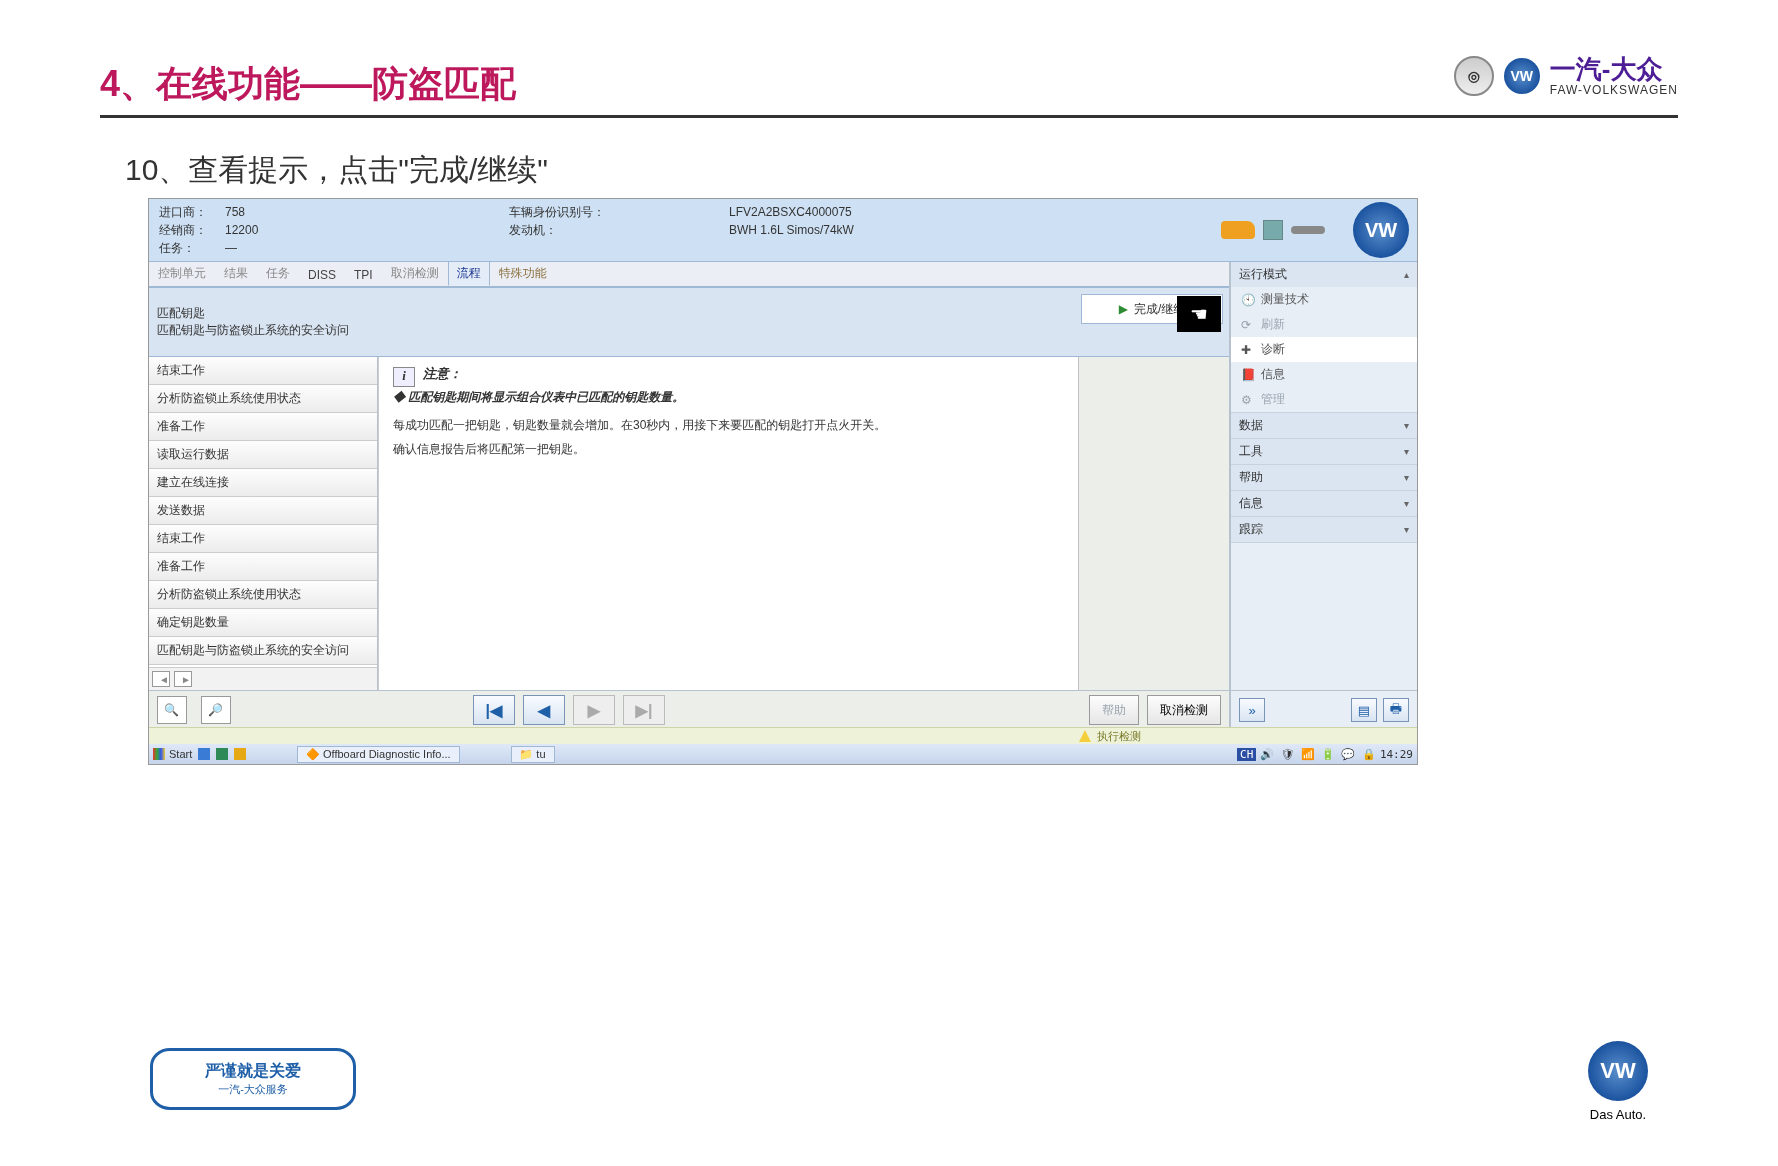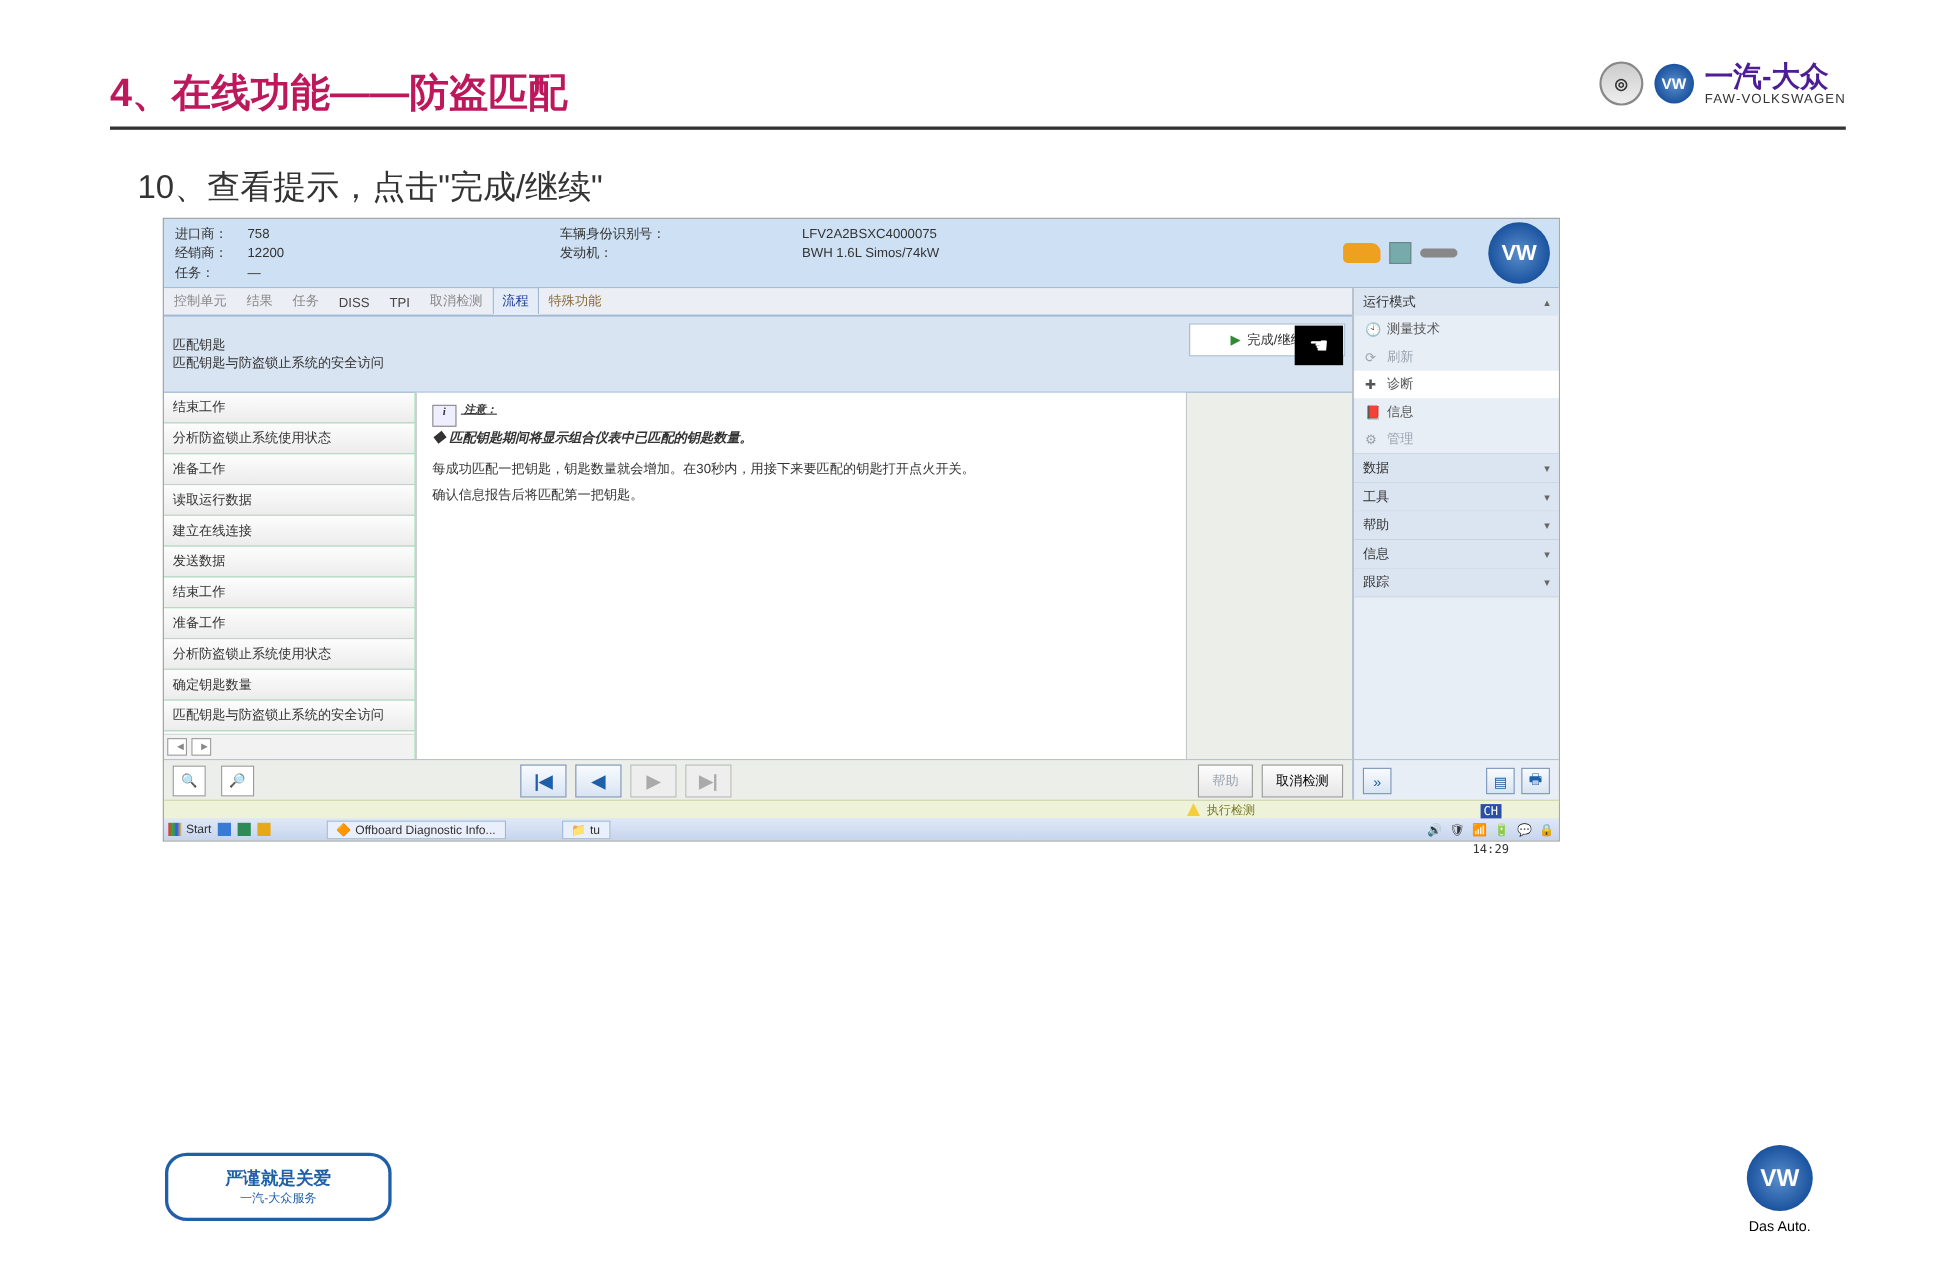--- a/index.html
+++ b/index.html
@@ -49,28 +49,28 @@
 .tabs .tab.goldish { color:#8a6d3b; }
 .tabs .tab.en { color:#444; }
 
 
 .mid { display:flex; flex:1; min-height:0; }
 .step-header { background:#d9e4f2; border-bottom:1px solid #9fb8d3; padding:17px 8px; font-size:12px; color:#333; position:relative; }
 .done-btn { position:absolute; right:6px; top:6px; width:140px; height:28px; background:#fff; border:1px solid #9fb8d3; font-size:12px; display:flex; align-items:center; justify-content:center; color:#333; }
 .done-btn .tri { color:#2e8b33; margin-right:6px; }
 .hand-cursor { position:absolute; right:8px; top:8px; width:44px; height:36px; background:#000; color:#fff; display:flex; align-items:center; justify-content:center; font-size:20px; }
 
-.steps-list { width:228px; border-right:1px solid #b7c2cf; overflow:hidden; background:#86efac; display:flex; flex-direction:column; }
+.steps-list { width:228px; border-right:1px solid #b7c2cf; overflow:hidden; background:#84cc16; display:flex; flex-direction:column; }
 .steps-list .item { padding:5px 8px; border-bottom:1px solid #ccc; font-size:12px; color:#333; background:linear-gradient(#fdfdfd,#ececec); white-space:nowrap; overflow:hidden; }
 .steps-list .spacer { flex:1; background:#fff; border-bottom:1px solid #ccc; }
 .steps-list .arrows { display:flex; gap:4px; padding:3px; background:#f2f2f2; }
 .steps-list .arrows button { width:18px; height:16px; border:1px solid #999; background:#fff; font-size:10px; color:#888; }
 
 .content { flex:1; background:#fff; border-left:1px solid #ccc; padding:8px 14px; font-size:12px; color:#333; overflow:auto; position:relative; }
-.content .note-head { font-size:10px; font-weight:bold; font-style:italic;text-decoration:underline; }
+.content .note-head { font-size:13px; font-weight:bold; font-style:italic; }
 .content .i-box { display:inline-block; width:20px; height:18px; border:1px solid #888; background:#eef; text-align:center; font-weight:bold; margin-right:4px; font-family:serif; position:relative; top:2px; }
 .content .bullet { font-style:italic; font-weight:bold; margin:4px 0 10px; }
 .content p { margin:6px 0; line-height:1.5; }
 
 .side-col { width:150px; background:#eceee9; border-left:1px solid #c0c0c0; }
 
 
 .bnav { height:38px; border-top:1px solid #b7c2cf; background:#eceee9; display:flex; align-items:center; padding:0 8px; gap:8px; }
 .bnav .zoom { width:28px; height:26px; border:1px solid #999; background:#fff; display:flex; align-items:center; justify-content:center; margin-right:6px; }
 .bnav .spacer { flex:0 0 220px; }
@@ -90,21 +90,21 @@
 .rp-bottom .sq { width:24px; height:22px; border:1px solid #7a94b8; background:linear-gradient(#f8fbff,#d9e4f2); display:flex; align-items:center; justify-content:center; color:#1f5fa8; font-size:13px; }
 
 
 .status-strip { position:absolute; left:0; right:0; bottom:20px; height:16px; background:#eef2d9; border-top:1px solid #cdd4a8; display:flex; align-items:center; justify-content:flex-end; padding:0 10px; font-size:11px; color:#7a7a28; gap:6px; }
 .status-strip .warn { width:12px; height:12px; background:#f4cf3b; display:inline-block; clip-path: polygon(50% 0,100% 100%,0 100%); }
 
 
 .taskbar { position:absolute; left:0; right:0; bottom:0; height:20px; background:linear-gradient(#dfe8f7,#c6d5ed); display:flex; align-items:center; font-size:11px; color:#333; padding:0 4px; gap:6px; }
 .taskbar .start { display:flex; align-items:center; gap:4px; }
 .taskbar .task { padding:1px 8px; border:1px solid #9fb8d3; background:#eaf0fb;margin-left:45px; }
-.taskbar .tray { margin-left:auto; display:flex; align-items:center; gap:4px;flex-direction:column; }
+.taskbar .tray { margin-left:auto; display:flex; align-items:flex-end; gap:4px; }
 .taskbar .tray span { font-family:monospace; }
 .tiny-ico { width:12px; height:12px; background:#888; display:inline-block; }
 
 
 .badge { position:absolute; left:150px; bottom:56px; width:200px; height:56px; border:3px solid #1f5fa8; border-radius:20px 20px 20px 20px / 18px 18px 18px 18px; display:flex; flex-direction:column; align-items:center; justify-content:center; color:#1f5fa8; font-weight:bold; }
 .badge .sub { font-size:11px; font-weight:normal; }
 
 .logo-br { position:absolute; right:130px; bottom:44px; text-align:center; }
 .logo-br .vw-circle { width:60px; height:60px; font-size:22px; margin:0 auto; }
 .logo-br .txt { font-size:13px; margin-top:6px; font-family:Arial; }

